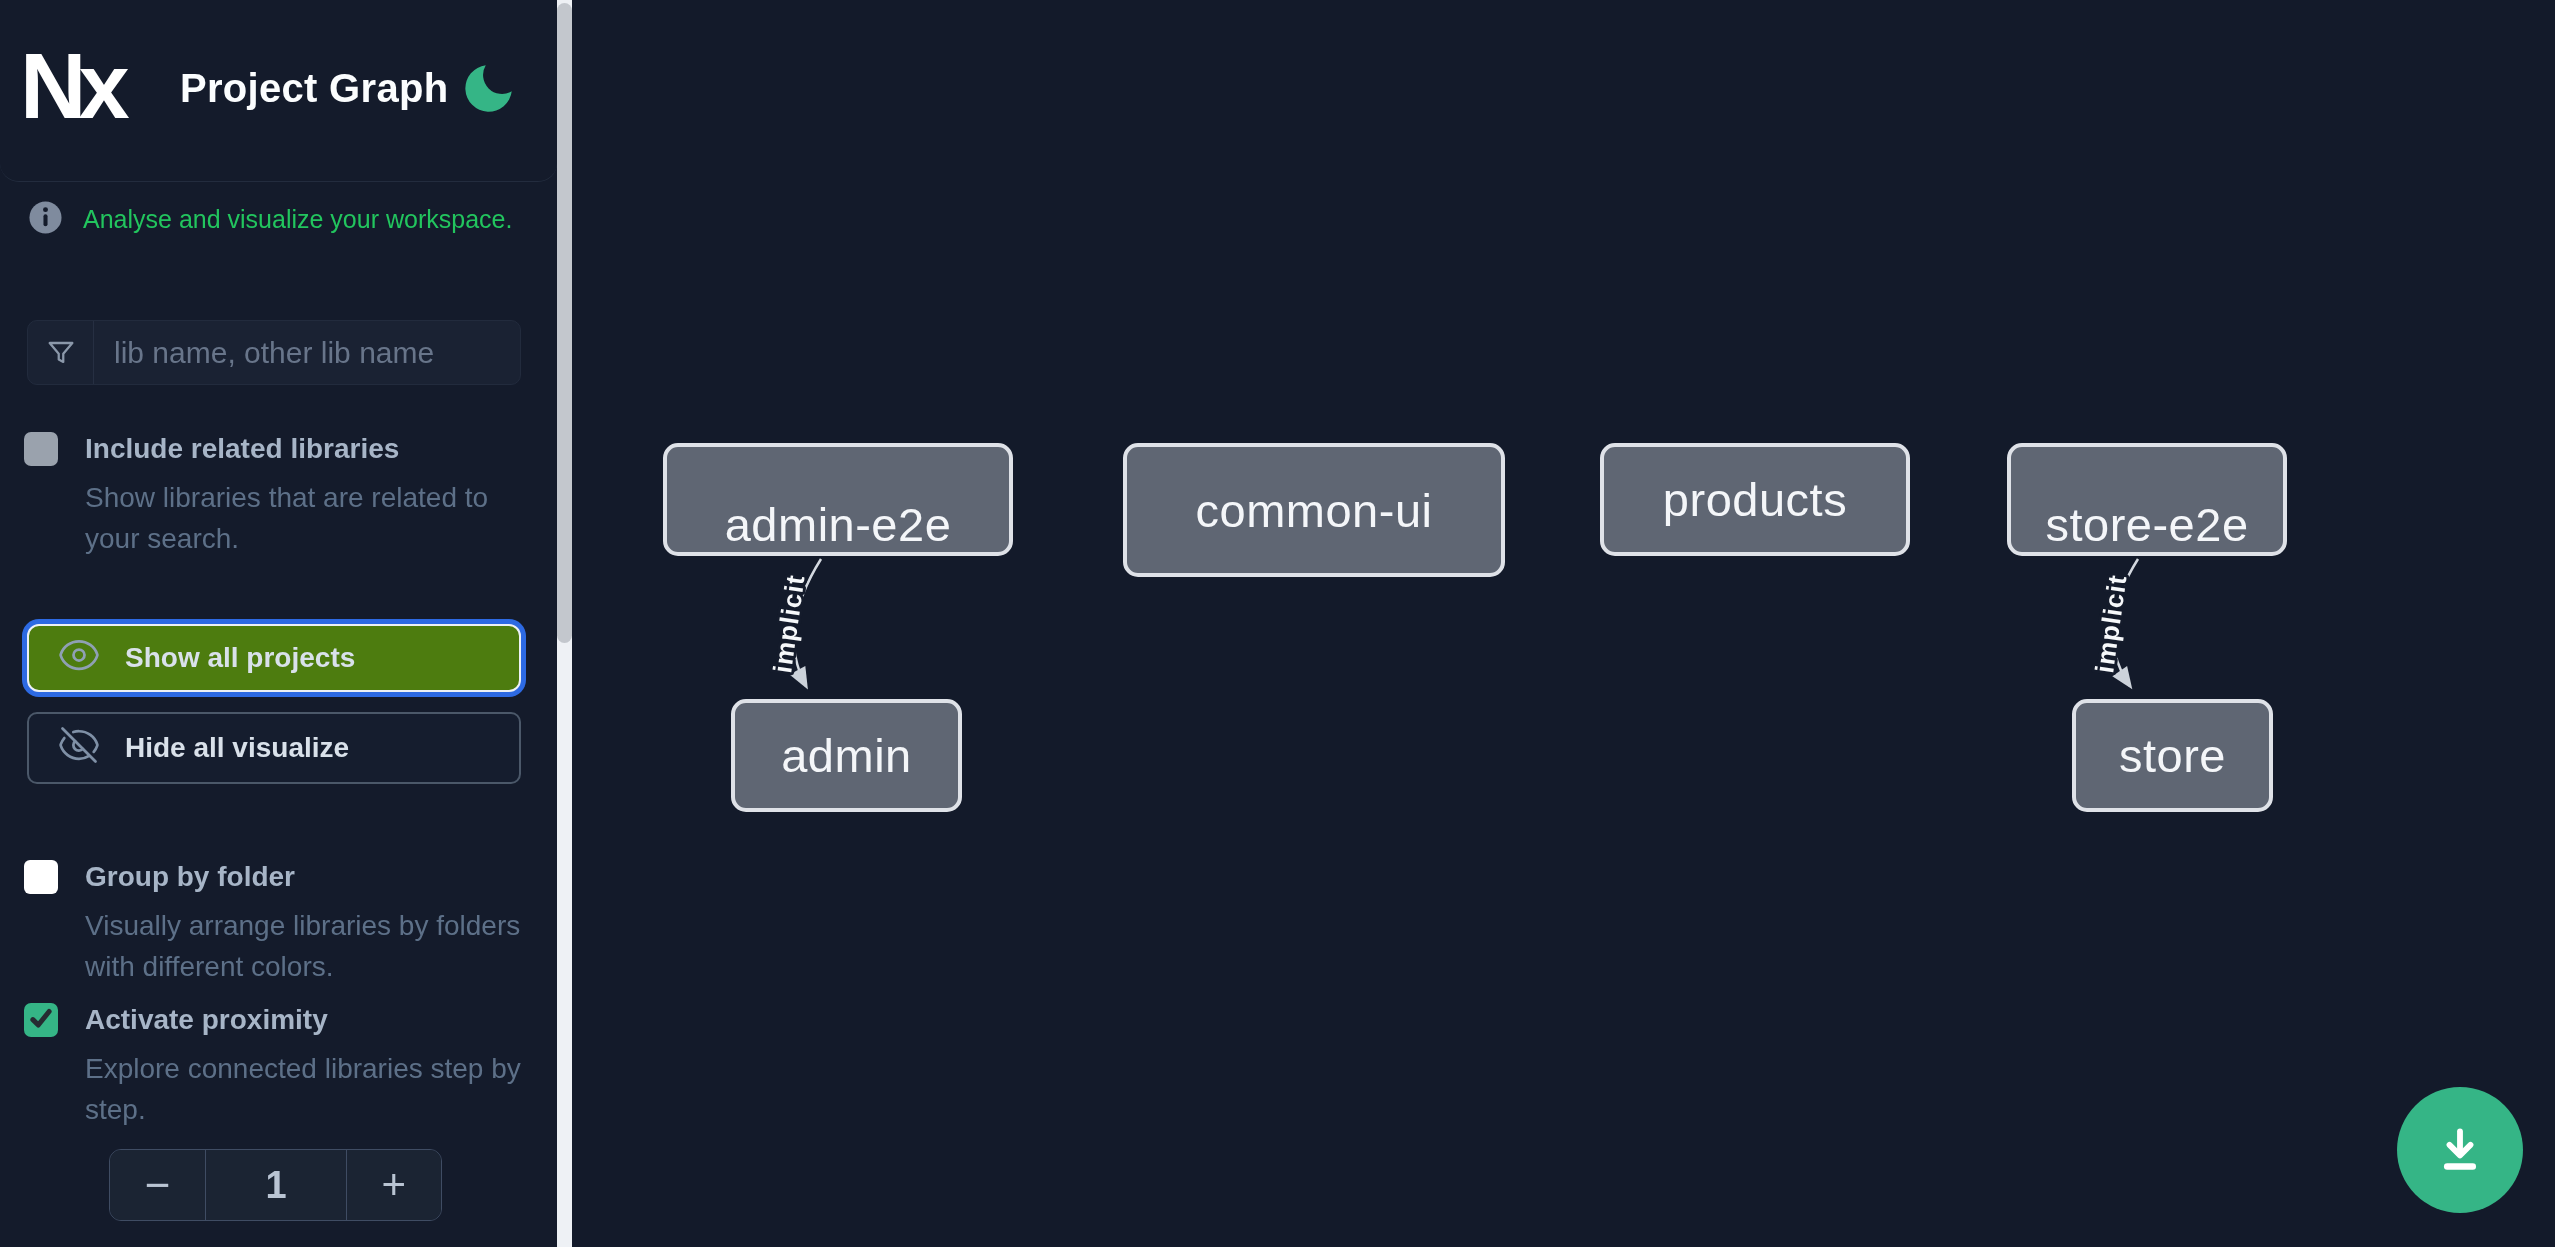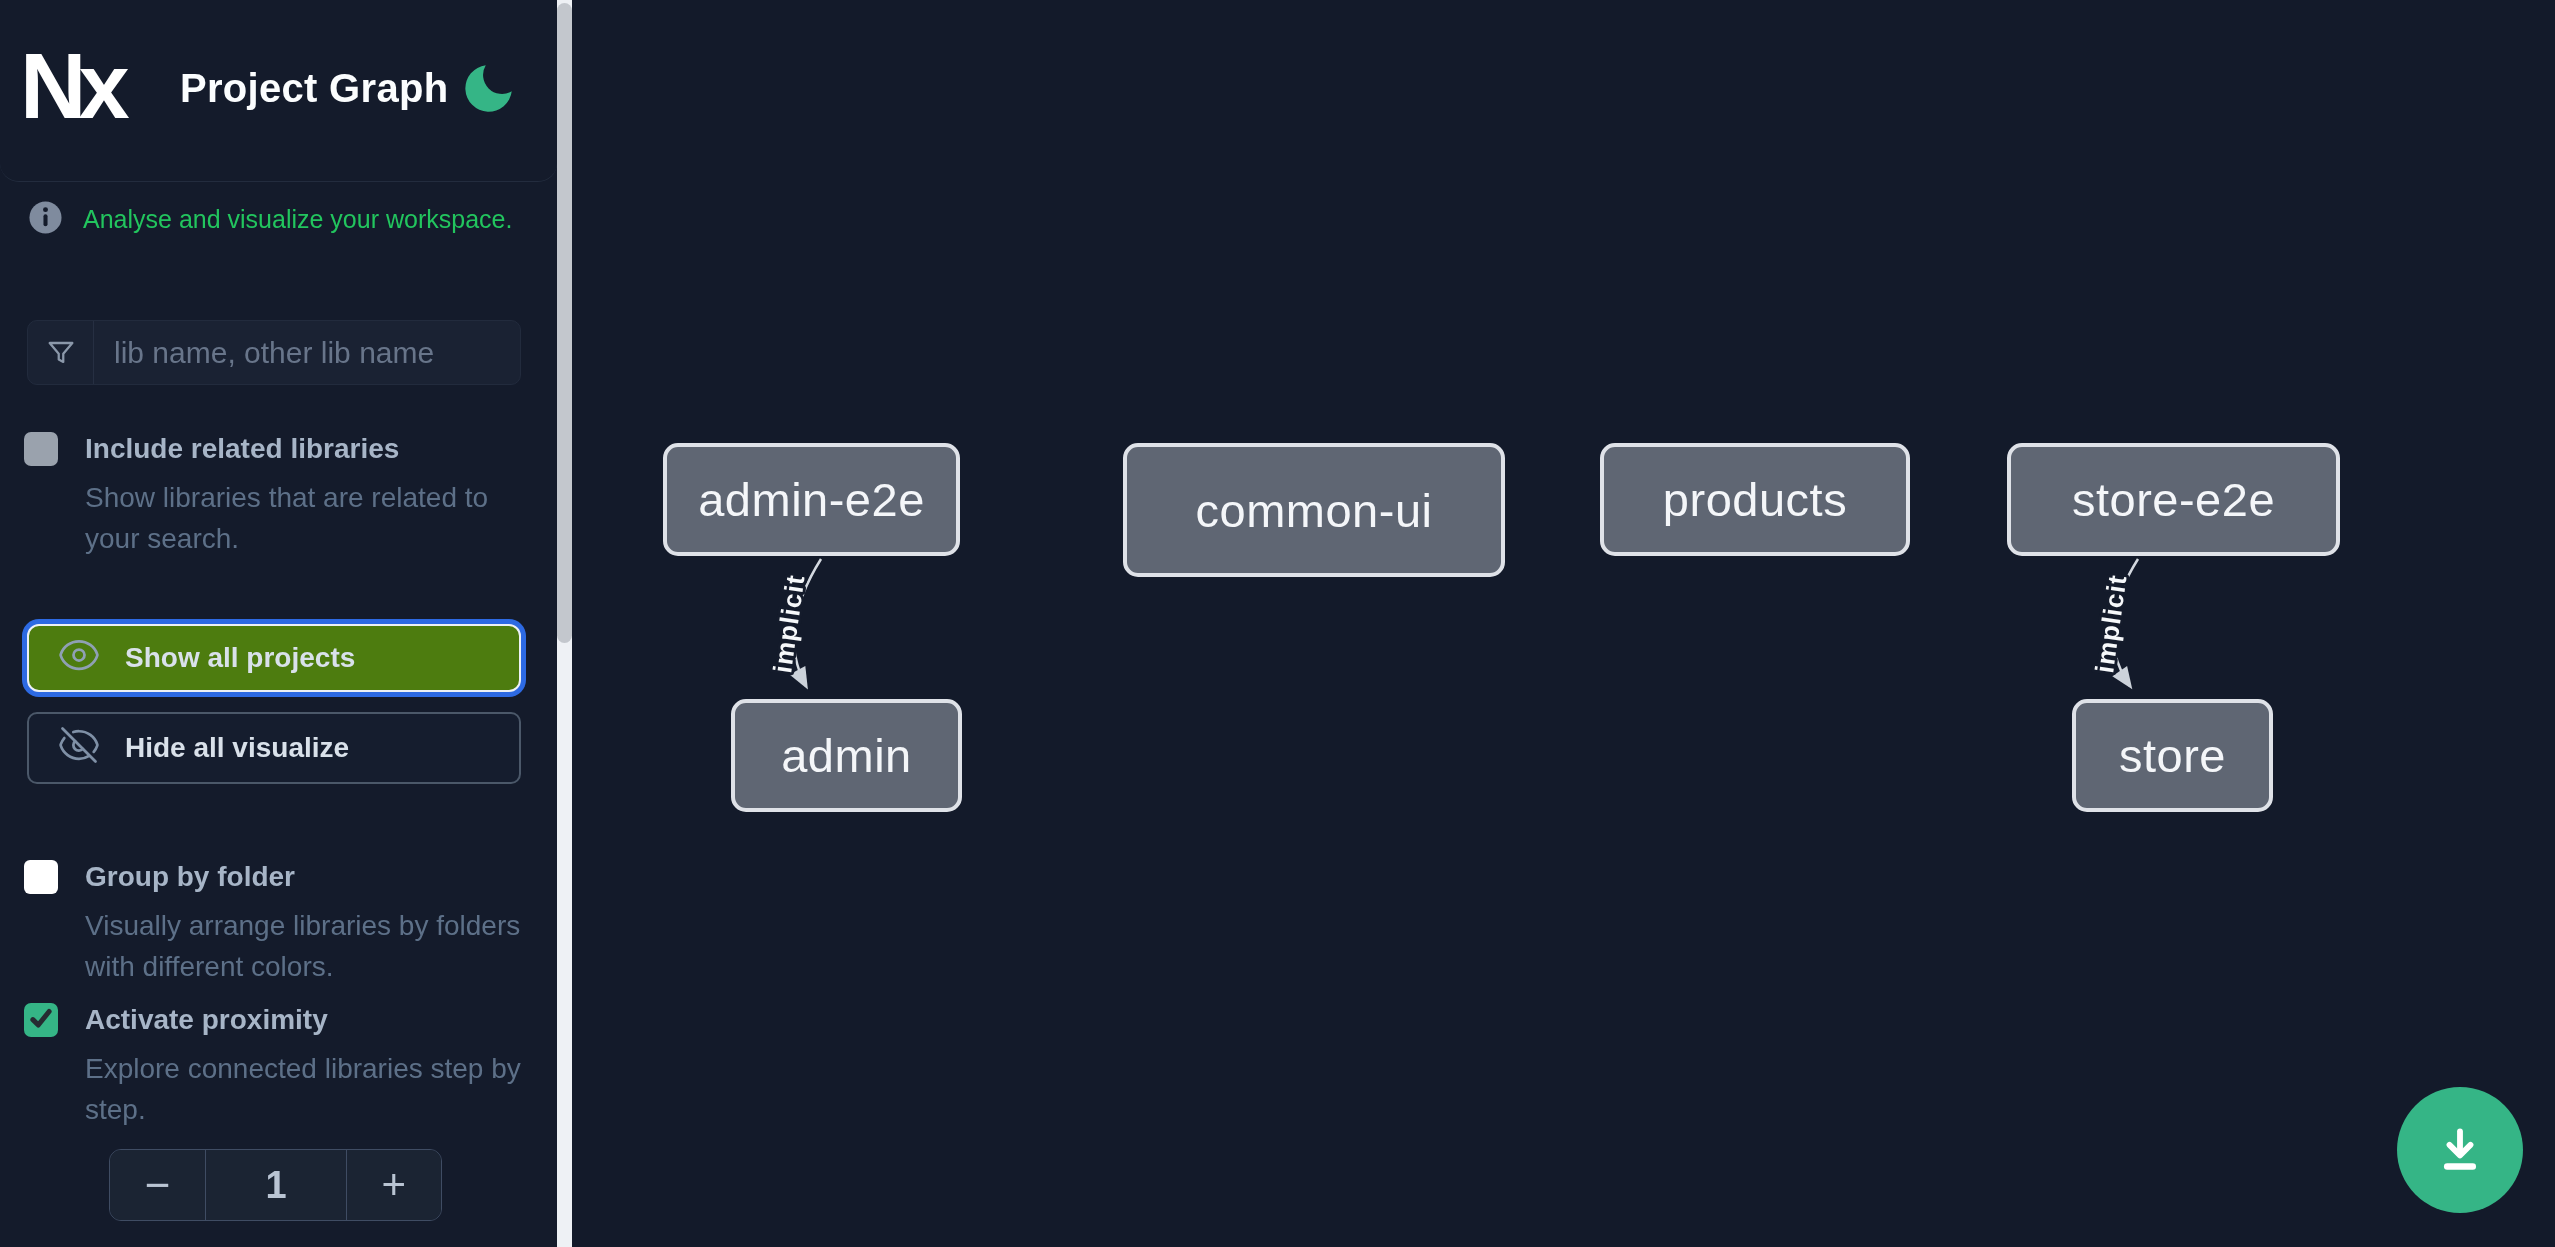--- a/index.html
+++ b/index.html
@@ -112,24 +112,24 @@
   .canvas {
     position: absolute; left: 572px; top: 0; width: 1983px; height: 1247px;
     background: #131a2a;
   }
   .edges-svg { position: absolute; left: 0; top: 0; width: 2555px; height: 1247px; pointer-events: none; }
   .node {
     position: absolute; display: flex; align-items: center; justify-content: center;
     background: #5f6673; border: 4px solid #dfe2e8; border-radius: 15px;
     color: #f4f6f9; font-size: 47px; letter-spacing: 0.5px; cursor: pointer;
   }
-  .n-admin-e2e  { left: 663px;  top: 443px; width: 297px; height: 113px; }
+  .n-admin-e2e  { left: 663px;  top: 443px; width: 350px; height: 113px; align-items: flex-end; }
   .n-common-ui  { left: 1123px; top: 443px; width: 382px; height: 134px; }
   .n-products   { left: 1600px; top: 443px; width: 310px; height: 113px; }
-  .n-store-e2e  { left: 2007px; top: 443px; width: 333px; height: 113px; }
+  .n-store-e2e  { left: 2007px; top: 443px; width: 280px; height: 113px; align-items: flex-end; }
   .n-admin      { left: 731px;  top: 699px; width: 231px; height: 113px; }
   .n-store      { left: 2072px; top: 699px; width: 201px; height: 113px; }
 
   .fab {
     position: absolute; left: 2397px; top: 1087px; width: 126px; height: 126px;
     border-radius: 50%; background: #35b586; border: none; cursor: pointer;
     display: flex; align-items: center; justify-content: center;
   }
 </style>
 </head>

